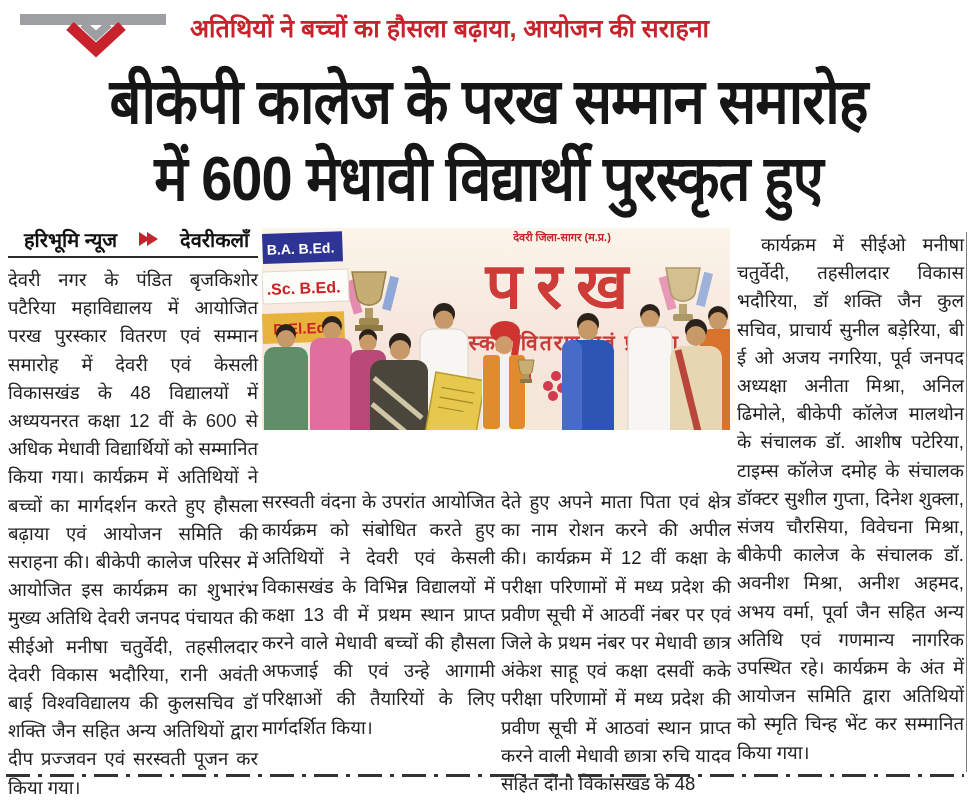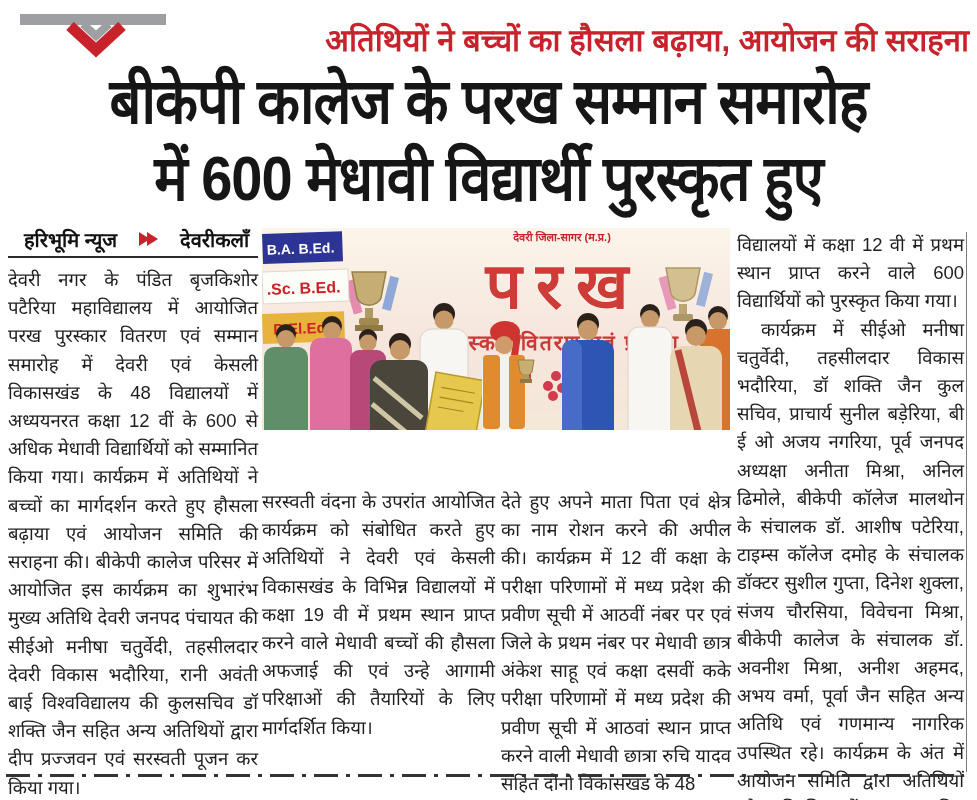--- a/index.html
+++ b/index.html
@@ -11,22 +11,22 @@
   body{
     width:977px;height:800px;position:relative;background:#ffffff;overflow:hidden;
     font-family:"Liberation Sans","DejaVu Sans",sans-serif;
   }
   
   .topbar{position:absolute;left:0;top:0;width:977px;height:62px;}
   .logo{position:absolute;left:18px;top:12px;width:150px;height:48px;}
   .logo-bar{position:absolute;left:2px;top:2px;width:146px;height:11px;background:var(--logo_gray);}
   .logo-chevrons{position:absolute;left:46px;top:10px;}
   .strapline{
-    position:absolute;left:190px;right:8px;top:10px;text-align:right;white-space:nowrap;
-    font-size:31px;font-weight:bold;color:var(--accent_red);letter-spacing:0px;margin-top:8px;
+    position:absolute;left:190px;right:8px;top:10px;text-align:left;white-space:nowrap;
+    font-size:25px;font-weight:bold;color:var(--accent_red);letter-spacing:0px;
   }
   
   .headline{
     position:absolute;left:0;top:64px;width:977px;text-align:center;
     color:var(--headline_ink);font-weight:800;font-size:56px;line-height:68px;
     transform:scaleY(1.12);transform-origin:top center;letter-spacing:-1px;white-space:nowrap;
   }
   
   .byline-row{
     position:absolute;left:8px;top:224px;width:250px;height:30px;
@@ -206,24 +206,23 @@
   </g>
 
   <rect x="0" y="241" width="468" height="13" fill="#45824a"></rect>
 </svg>
 </div>
 
 <div class="col col1">
   <p>देवरी नगर के पंडित बृजकिशोर पटैरिया महाविद्यालय में आयोजित परख पुरस्कार वितरण एवं सम्मान समारोह में देवरी एवं केसली विकासखंड के 48 विद्यालयों में अध्ययनरत कक्षा 12 वीं के 600 से अधिक मेधावी विद्यार्थियों को सम्मानित किया गया। कार्यक्रम में अतिथियों ने बच्चों का मार्गदर्शन करते हुए हौसला बढ़ाया एवं आयोजन समिति की सराहना की। बीकेपी कालेज परिसर में आयोजित इस कार्यक्रम का शुभारंभ मुख्य अतिथि देवरी जनपद पंचायत की सीईओ मनीषा चतुर्वेदी, तहसीलदार देवरी विकास भदौरिया, रानी अवंती बाई विश्वविद्यालय की कुलसचिव डॉ शक्ति जैन सहित अन्य अतिथियों द्वारा दीप प्रज्जवन एवं सरस्वती पूजन कर किया गया।</p>
 </div>
 <div class="col col2">
-  <p>सरस्वती वंदना के उपरांत आयोजित कार्यक्रम को संबोधित करते हुए अतिथियों ने देवरी एवं केसली विकासखंड के विभिन्न विद्यालयों में कक्षा 19 वी में प्रथम स्थान प्राप्त करने वाले मेधावी बच्चों की हौसला अफजाई की एवं उन्हे आगामी परिक्षाओं की तैयारियों के लिए मार्गदर्शित किया।</p>
+  <p>सरस्वती वंदना के उपरांत आयोजित कार्यक्रम को संबोधित करते हुए अतिथियों ने देवरी एवं केसली विकासखंड के विभिन्न विद्यालयों में कक्षा 13 वी में प्रथम स्थान प्राप्त करने वाले मेधावी बच्चों की हौसला अफजाई की एवं उन्हे आगामी परिक्षाओं की तैयारियों के लिए मार्गदर्शित किया।</p>
 </div>
 <div class="col col3">
   <p>देते हुए अपने माता पिता एवं क्षेत्र का नाम रोशन करने की अपील की। कार्यक्रम में 12 वीं कक्षा के परीक्षा परिणामों में मध्य प्रदेश की प्रवीण सूची में आठवीं नंबर पर एवं जिले के प्रथम नंबर पर मेधावी छात्र अंकेश साहू एवं कक्षा दसवीं कके परीक्षा परिणामों में मध्य प्रदेश की प्रवीण सूची में आठवां स्थान प्राप्त करने वाली मेधावी छात्रा रुचि यादव सहित दोनो विकासखंड के 48</p>
 </div>
 <div class="col col4">
-  <p>विद्यालयों में कक्षा 12 वी में प्रथम स्थान प्राप्त करने वाले 600 विद्यार्थियों को पुरस्कृत किया गया।</p>
   <p class="indent">कार्यक्रम में सीईओ मनीषा चतुर्वेदी, तहसीलदार विकास भदौरिया, डॉ शक्ति जैन कुल सचिव, प्राचार्य सुनील बड़ेरिया, बी ई ओ अजय नगरिया, पूर्व जनपद अध्यक्षा अनीता मिश्रा, अनिल ढिमोले, बीकेपी कॉलेज मालथोन के संचालक डॉ. आशीष पटेरिया, टाइम्स कॉलेज दमोह के संचालक डॉक्टर सुशील गुप्ता, दिनेश शुक्ला, संजय चौरसिया, विवेचना मिश्रा, बीकेपी कालेज के संचालक डॉ. अवनीश मिश्रा, अनीश अहमद, अभय वर्मा, पूर्वा जैन सहित अन्य अतिथि एवं गणमान्य नागरिक उपस्थित रहे। कार्यक्रम के अंत में आयोजन समिति द्वारा अतिथियों को स्मृति चिन्ह भेंट कर सम्मानित किया गया।</p>
 </div>
 
 <div class="right-rule"></div>
 <div class="bottom-rule"></div>
 
 </body></html>

